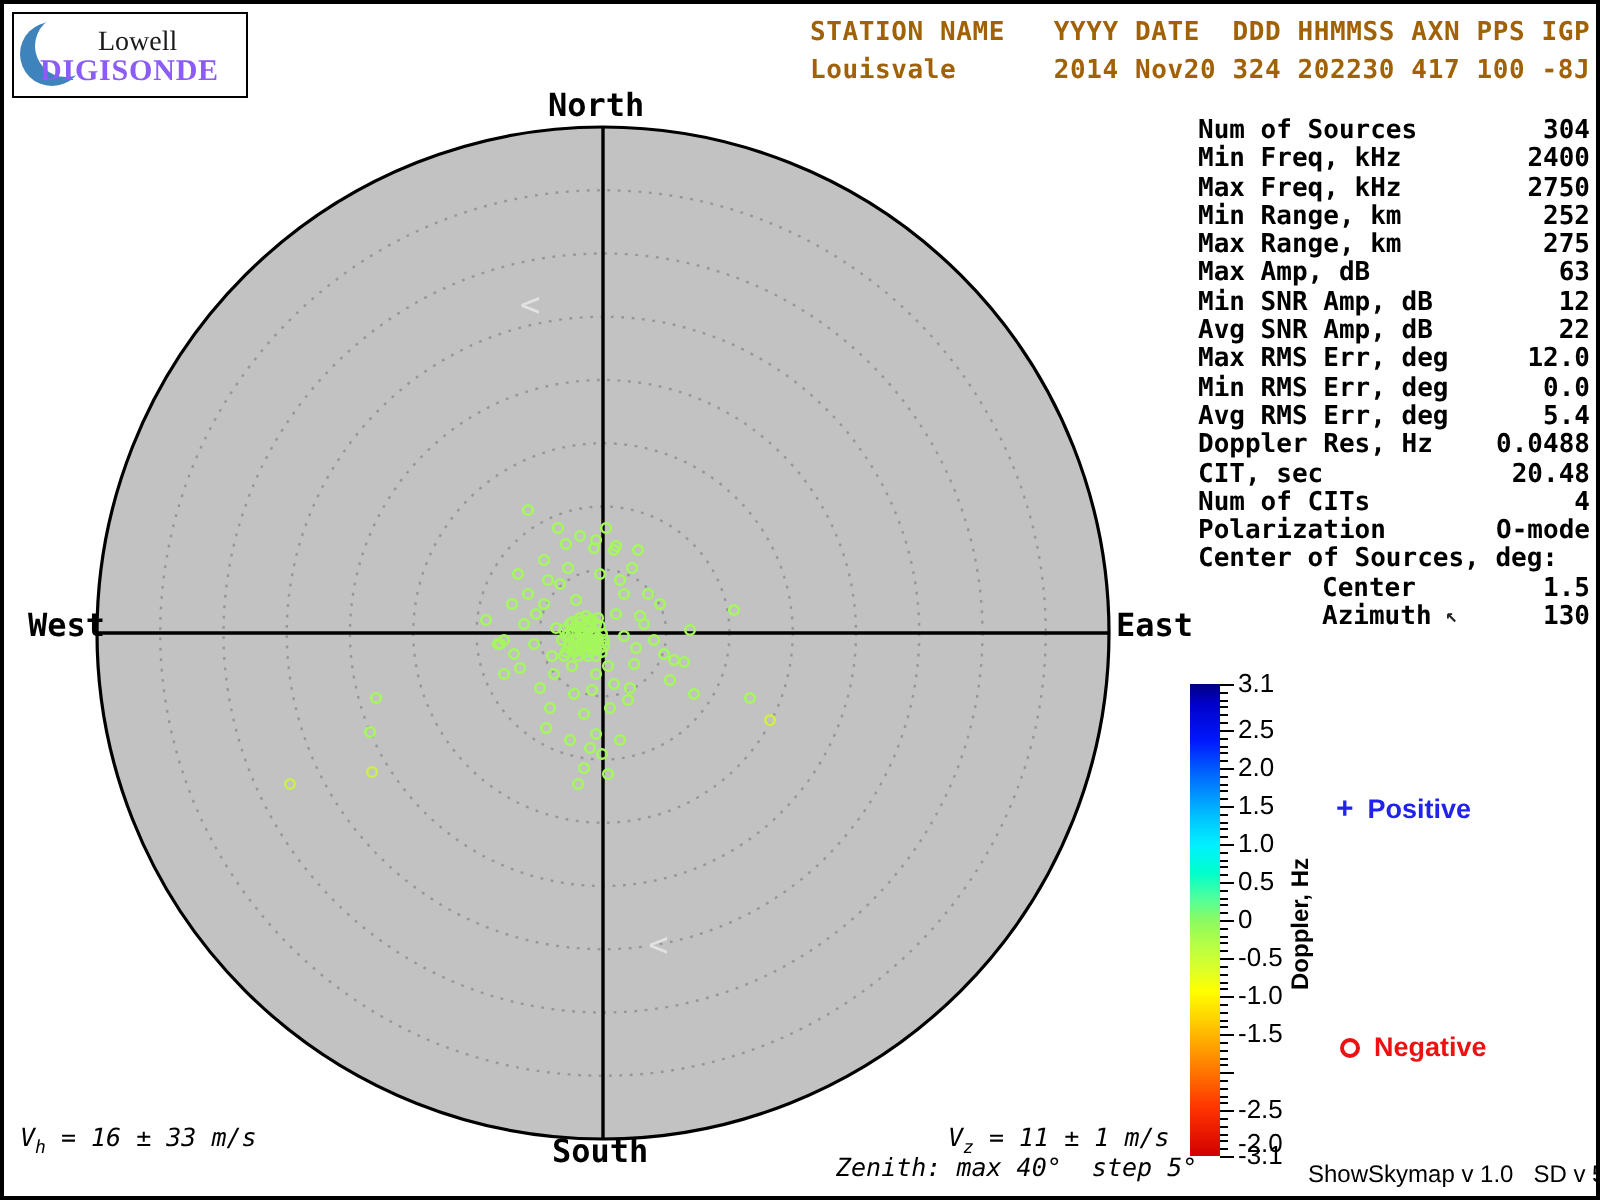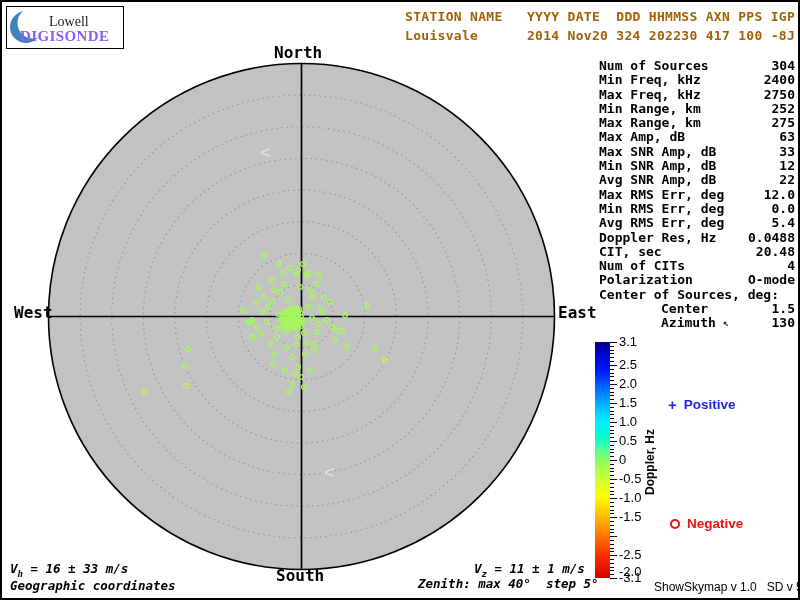--- a/index.html
+++ b/index.html
@@ -41,21 +41,21 @@
             writing-mode:vertical-rl;transform:rotate(180deg);
             font-family:"Liberation Sans",sans-serif;font-weight:bold;font-size:12px;
             text-align:center;}
   .legend{position:absolute;display:flex;align-items:center;gap:7px;
           font-family:"Liberation Sans",sans-serif;font-weight:bold;font-size:13.5px;}
   #legend-pos{left:666px;top:395px;}
   #legend-neg{left:668px;top:514px;}
   .plus-glyph{font-size:15px;line-height:13px;}
   .ring-glyph{display:inline-block;width:6px;height:6px;border:2px solid #ee1111;border-radius:50%;}
   
-  .ftext{position:absolute;font-style:italic;font-size:12.5px;white-space:pre;color:#000;font-weight:bold;}
+  .ftext{position:absolute;font-style:italic;font-size:12.5px;white-space:pre;color:#000;}
   .ftext sub{font-size:9px;}
   #vh-text{left:8px;top:559px;}
   #vz-text{left:472px;top:559px;}
   #coords-text{left:8px;top:576px;}
   #zenith-text{left:416px;top:574px;}
   #version-text{position:absolute;left:652px;top:578px;font-family:"Liberation Sans",sans-serif;
                 font-size:12px;white-space:pre;color:#000;}
 </style>
 </head>
 <body>
@@ -230,21 +230,20 @@
   <div class="compass" id="lbl-west">West</div>
   <div class="compass" id="lbl-east">East</div>
 
   <div id="info-panel">
       <div class="iprow"><span class="lbl">Num of Sources</span><span class="val">304</span></div>
       <div class="iprow"><span class="lbl">Min Freq, kHz</span><span class="val">2400</span></div>
       <div class="iprow"><span class="lbl">Max Freq, kHz</span><span class="val">2750</span></div>
       <div class="iprow"><span class="lbl">Min Range, km</span><span class="val">252</span></div>
       <div class="iprow"><span class="lbl">Max Range, km</span><span class="val">275</span></div>
       <div class="iprow"><span class="lbl">Max Amp, dB</span><span class="val">63</span></div>
-      <div class="iprow"><span class="lbl">Max SNR Amp, dB</span><span class="val">33</span></div>
       <div class="iprow"><span class="lbl">Min SNR Amp, dB</span><span class="val">12</span></div>
       <div class="iprow"><span class="lbl">Avg SNR Amp, dB</span><span class="val">22</span></div>
       <div class="iprow"><span class="lbl">Max RMS Err, deg</span><span class="val">12.0</span></div>
       <div class="iprow"><span class="lbl">Min RMS Err, deg</span><span class="val">0.0</span></div>
       <div class="iprow"><span class="lbl">Avg RMS Err, deg</span><span class="val">5.4</span></div>
       <div class="iprow"><span class="lbl">Doppler Res, Hz</span><span class="val">0.0488</span></div>
       <div class="iprow"><span class="lbl">CIT, sec</span><span class="val">20.48</span></div>
       <div class="iprow"><span class="lbl">Num of CITs</span><span class="val">4</span></div>
       <div class="iprow"><span class="lbl">Polarization</span><span class="val">O-mode</span></div>
       <div class="iprow"><span class="lbl">Center of Sources, deg:</span><span class="val"></span></div>
@@ -350,17 +349,16 @@
     <span class="plus-glyph">+</span>
     <span>Positive</span>
   </div>
   <div class="legend" id="legend-neg" style="color: rgb(238, 17, 17);">
     <span class="ring-glyph"></span>
     <span>Negative</span>
   </div>
 
   <div class="ftext" id="vh-text"><span>V</span><sub>h</sub><span> = 16 ± 33 m/s</span></div>
   <div class="ftext" id="vz-text"><span>V</span><sub>z</sub><span> = 11 ± 1 m/s</span></div>
-  <div class="ftext" id="coords-text">Geographic coordinates</div>
   <div class="ftext" id="zenith-text">Zenith: max 40°  step 5°</div>
   <div id="version-text">ShowSkymap v 1.0   SD v 5.1</div>
 
 </div>
 
 </body></html>

